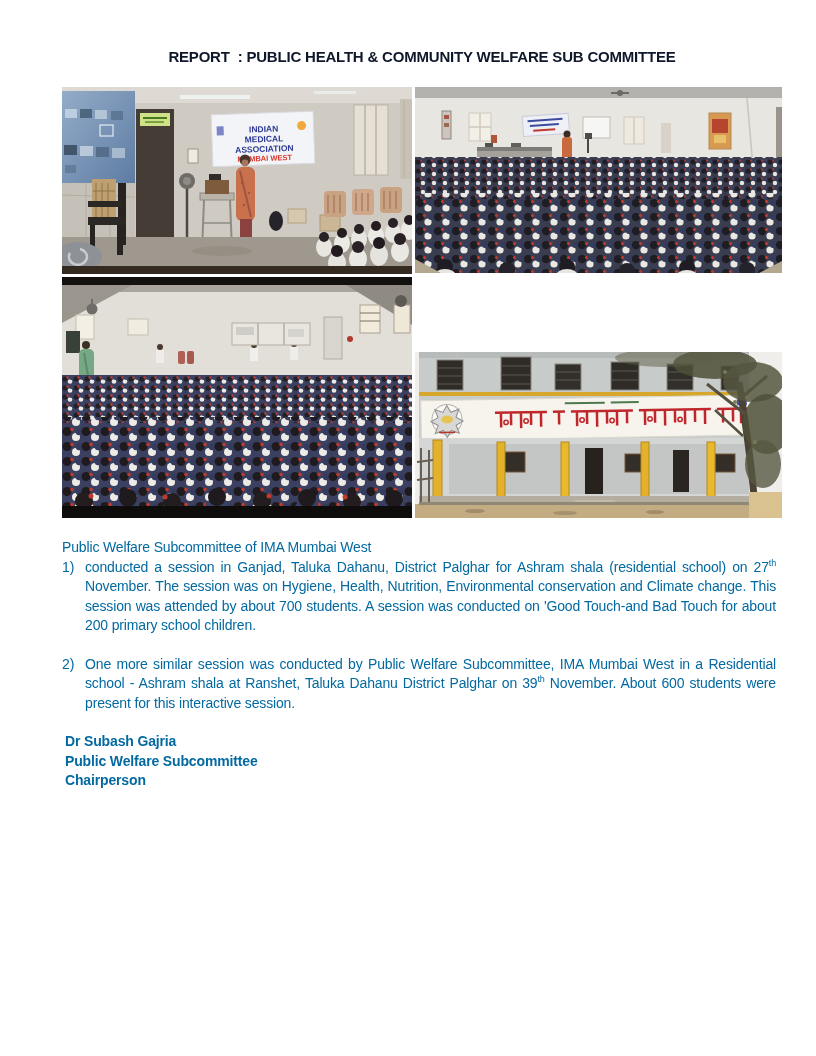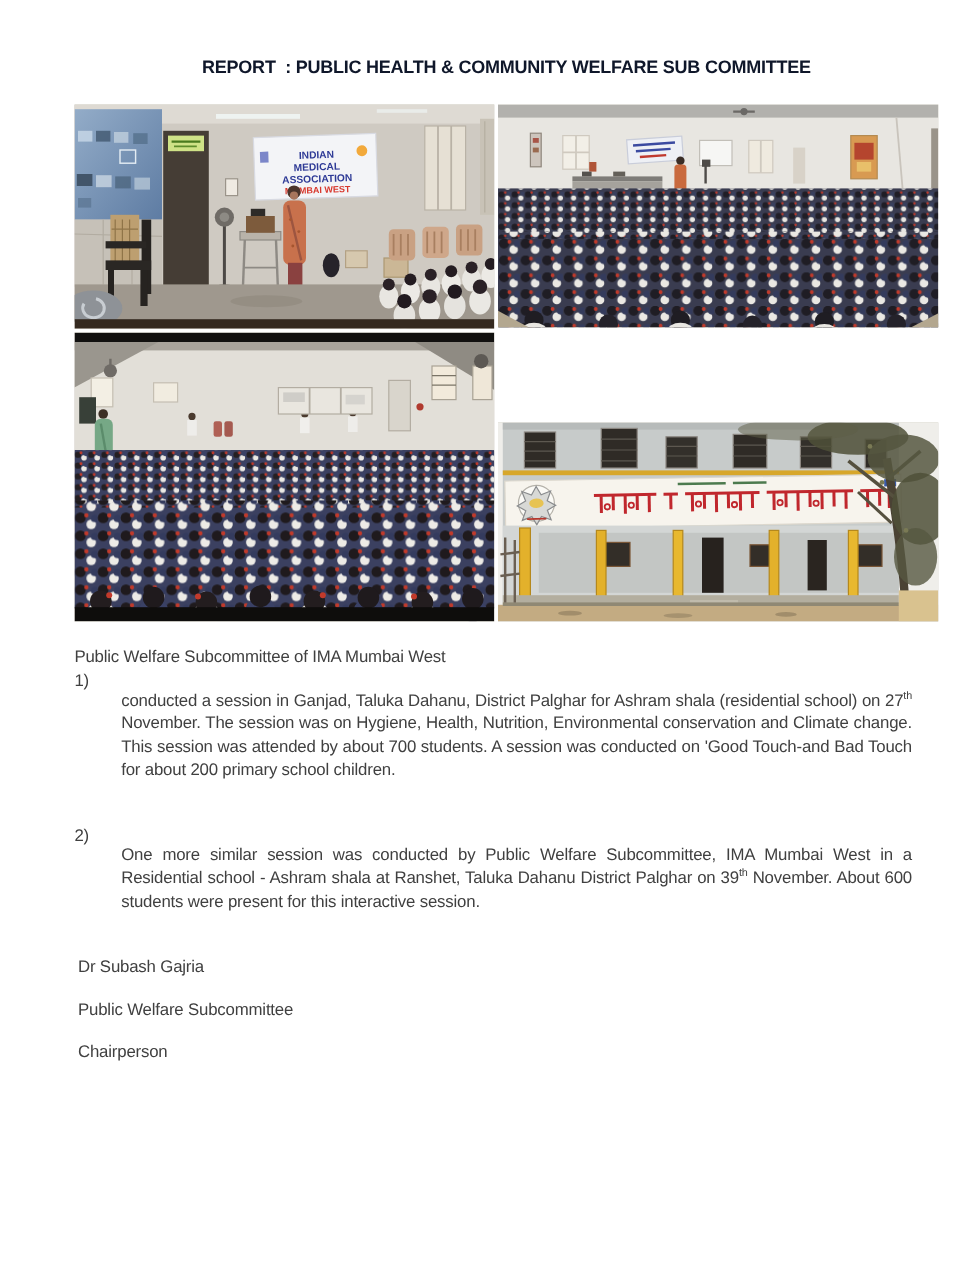--- a/index.html
+++ b/index.html
@@ -13,29 +13,29 @@
     letter-spacing:-0.2px; white-space:pre-wrap; margin:0;
   }
   .photo { position:absolute; overflow:hidden; background:#d8d4cc; }
   .photo svg { display:block; }
   #photo1 { left:62px;  top:87px;  width:350px; height:187px; }
   #photo2 { left:415px; top:87px;  width:367px; height:186px; }
   #photo3 { left:62px;  top:277px; width:350px; height:241px; }
   #photo4 { left:415px; top:352px; width:367px; height:166px; }
   .body-text {
     position:absolute; top:538px; left:62px; width:714px;
-    font-size:14px; line-height:19.5px; color:#404040; letter-spacing:-0.15px;
+    font-size:14px; line-height:19.5px; color:#0369a1; letter-spacing:-0.15px;
   }
   .intro { margin:0; }
   .list-item { display:flex; margin:0 0 19px 0; }
   .marker { flex:none; width:23px; }
-  .item-text { flex:1; margin:16px; text-align:justify; }
+  .item-text { flex:1; margin:0; text-align:justify; }
   sup { font-size:9px; line-height:0; vertical-align:super; }
   .summary { margin:5px 0 19px 3px; text-align:justify; }
-  .sig { margin:16px 0 0 3px; }
+  .sig { margin:0 0 0 3px;font-weight:bold; }
   svg text { font-family:"Liberation Sans", sans-serif; }
 </style>
 </head>
 <body>
 
 <div class="page">
 
   <h1 class="title">REPORT  : PUBLIC HEALTH &amp; COMMUNITY WELFARE SUB COMMITTEE</h1>
 
   <div class="photo" id="photo1">

